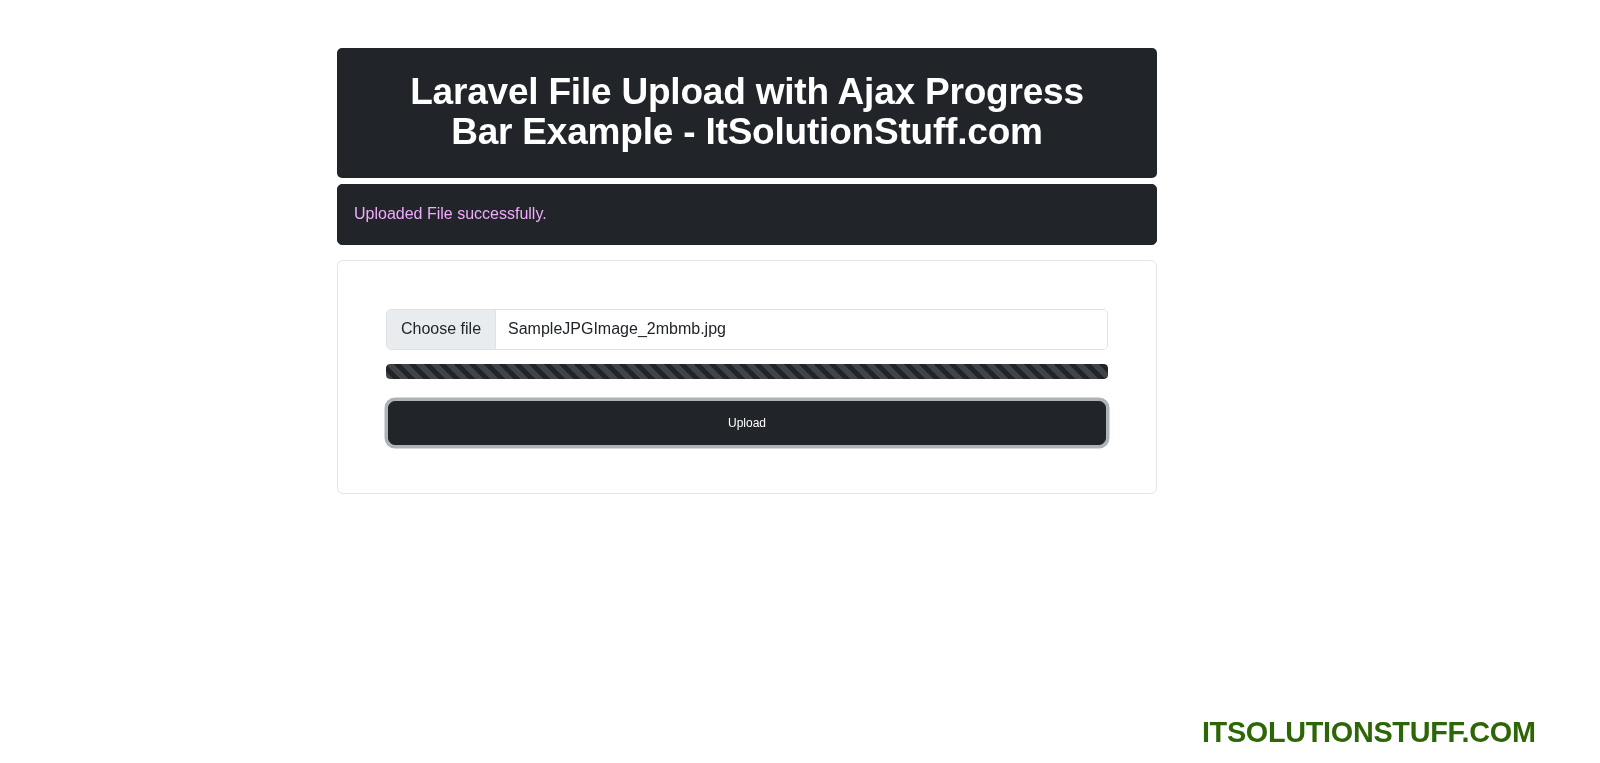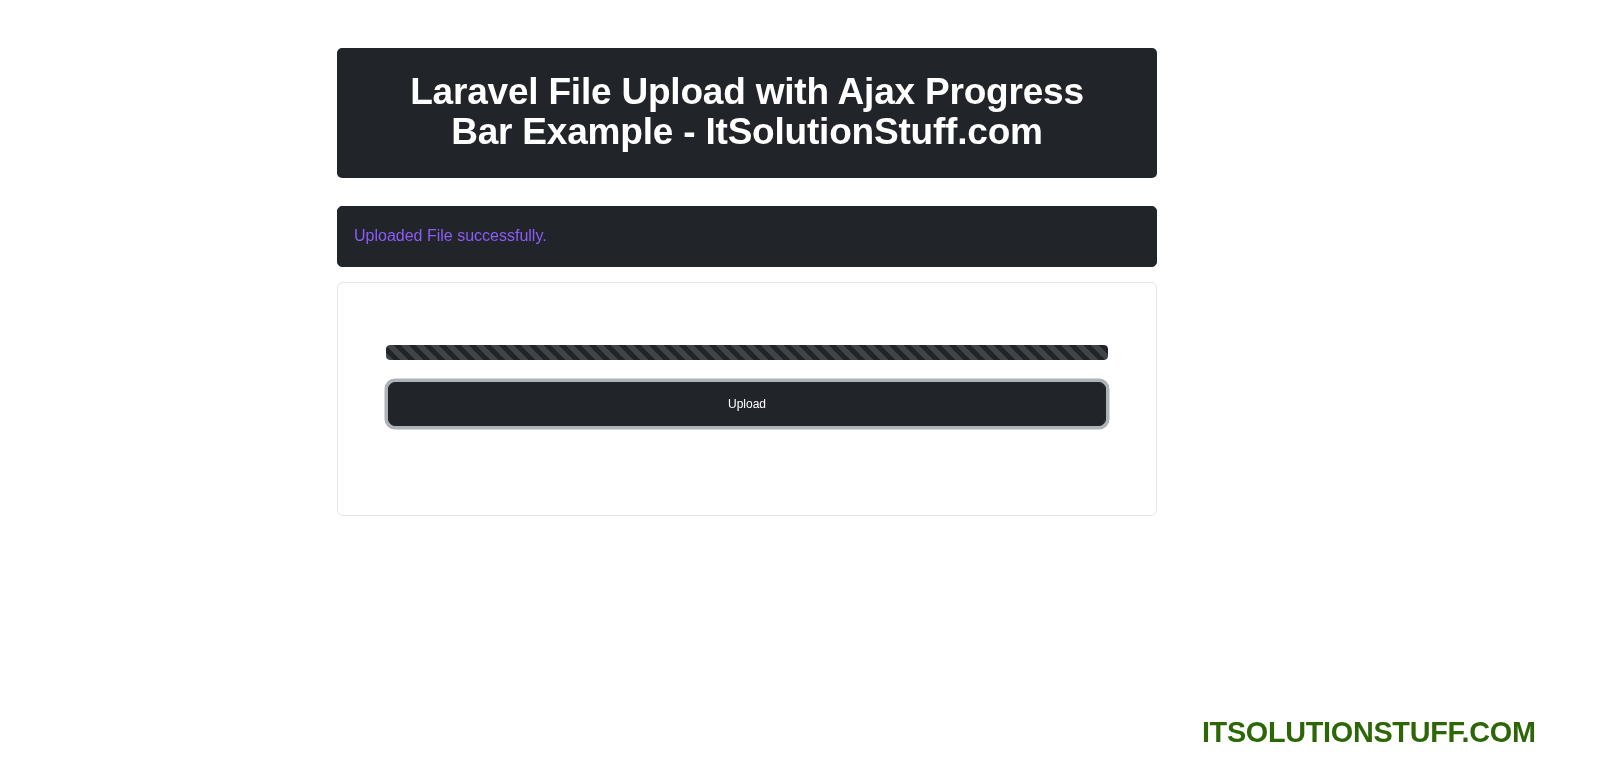--- a/index.html
+++ b/index.html
@@ -39,25 +39,25 @@
     color: #ffffff;
     font-size: 37px;
     line-height: 1.08;
     font-weight: bold;
     text-align: center;
     letter-spacing: -0.2px;
   }
 
   
   .alert {
-    margin-top: 28px;
+    margin-top: 6px;
     background: #212529;
     border: 1px solid #212529;
     border-radius: 5px;
-    color: #8b5cf6;
+    color: #f0abfc;
     font-size: 16px;
     padding: 18px 16px;
     box-sizing: border-box;
     height: 61px;
     display: flex;
     align-items: center;
   }
 
   
   .card {
@@ -177,20 +177,24 @@
   <div class="page-header">
     <h1>Laravel File Upload with Ajax Progress Bar Example - ItSolutionStuff.com</h1>
   </div>
 
   <div class="alert">
     <span>Uploaded File successfully.</span>
   </div>
 
   <div class="card">
 
+    <div class="file-input">
+      <div class="btn-choose">Choose file</div>
+      <div class="filename">SampleJPGImage_2mbmb.jpg</div>
+    </div>
 
     <div class="progress">
       <div class="progress-bar" id="progress-bar" style="width: 100%;"></div>
     </div>
 
     <div class="btn-wrap">
       <button class="btn-upload">Upload</button>
     </div>
 
   </div>

